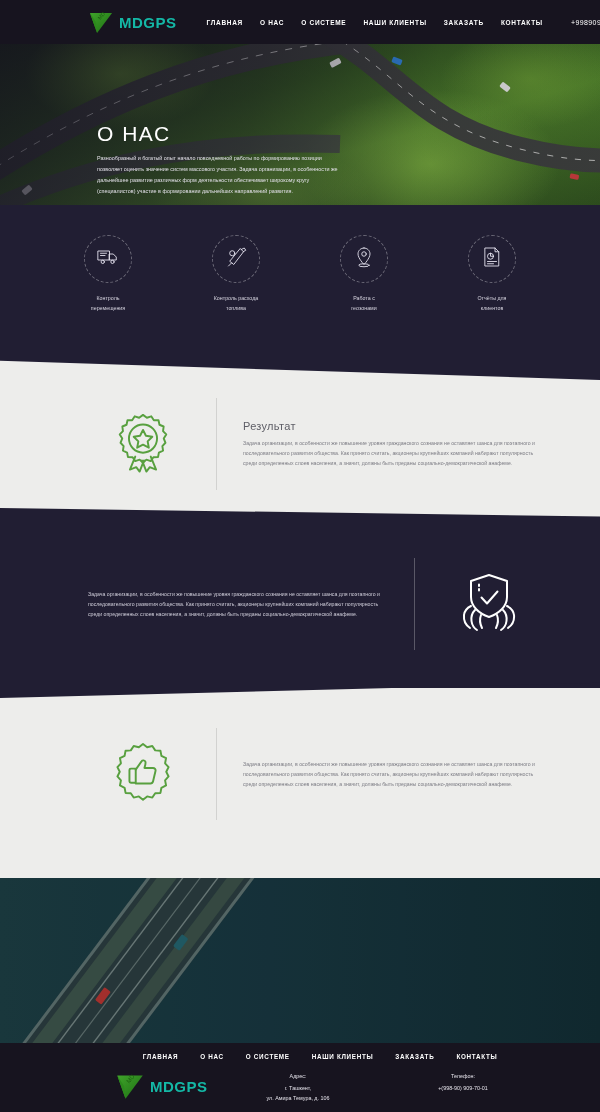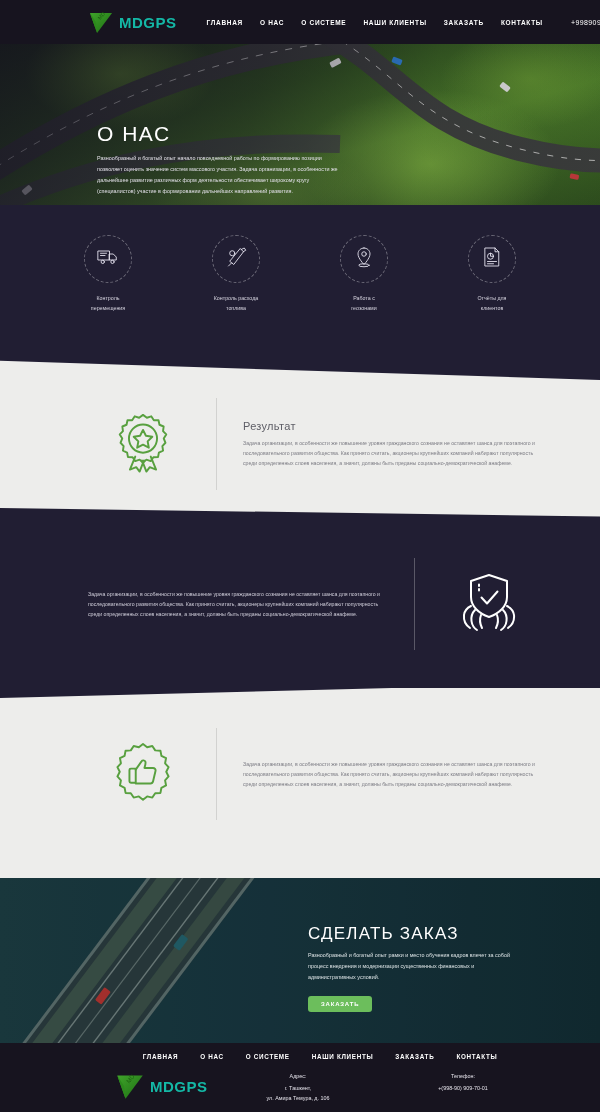--- a/index.html
+++ b/index.html
@@ -359,25 +359,20 @@
           <rect x="-160" y="72" width="620" height="1.2" fill="#dbe6de" opacity=".35" stroke-dasharray="10 8"></rect>
           <rect x="-160" y="38" width="620" height="16" fill="#5f7a5a" opacity=".4"></rect>
           <rect x="-160" y="94" width="620" height="14" fill="#5f7a5a" opacity=".35"></rect>
           <rect x="85" y="62" width="16" height="8" rx="1.5" fill="#c2312c"></rect>
           <rect x="175" y="92" width="15" height="8" rx="1.5" fill="#23636e"></rect>
           <rect x="-40" y="46" width="14" height="7" rx="1.5" fill="#9aa5a3" opacity=".6"></rect>
         </g>
         <rect width="600" height="165" fill="#0f252b" opacity=".18"></rect>
       </svg>
     </div>
-    <div class="cta-content">
-      <h2 class="cta-title">СДЕЛАТЬ ЗАКАЗ</h2>
-      <p class="cta-text">Разнообразный и богатый опыт рамки и место обучения кадров влечет за собой процесс внедрения и модернизации существенных финансовых и административных условий.</p>
-      <button class="cta-btn">ЗАКАЗАТЬ</button>
-    </div>
   </section>
 
   <footer class="footer">
     <div class="footer-nav">
       <a href="#">ГЛАВНАЯ</a>
       <a href="#">О НАС</a>
       <a href="#">О СИСТЕМЕ</a>
       <a href="#">НАШИ КЛИЕНТЫ</a>
       <a href="#">ЗАКАЗАТЬ</a>
       <a href="#">КОНТАКТЫ</a>

